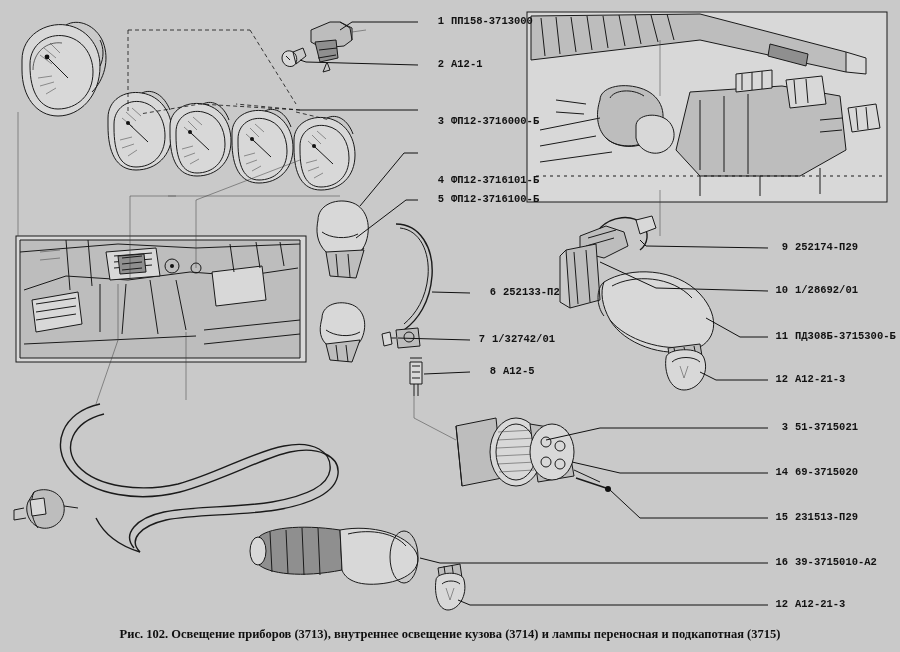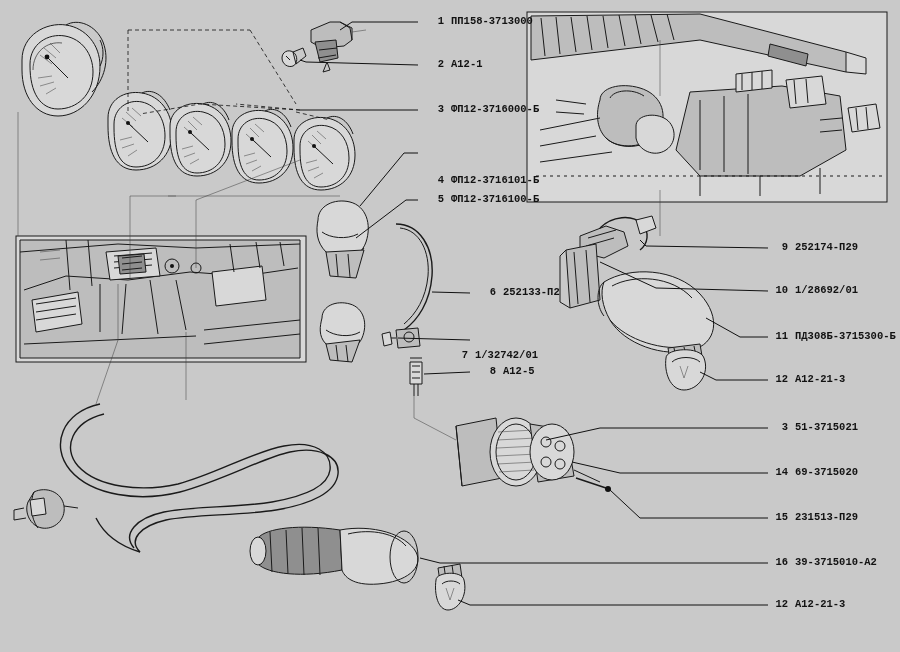--- a/index.html
+++ b/index.html
@@ -310,33 +310,33 @@
       <path class="hair" d="M660,190 L660,236"></path>
     </g>
   </svg>
 
   <div class="lbl" style="left:424px;top:15px;">
     <span class="num">1</span><span>ПП158-3713000</span>
   </div>
   <div class="lbl" style="left:424px;top:58px;">
     <span class="num">2</span><span>А12-1</span>
   </div>
-  <div class="lbl" style="left:424px;top:103px;">
+  <div class="lbl" style="left:424px;top:115px;">
     <span class="num">3</span><span>ФП12-3716000-Б</span>
   </div>
   <div class="lbl" style="left:424px;top:146px;margin-top:28px;">
     <span class="num">4</span><span>ФП12-3716101-Б</span>
   </div>
   <div class="lbl" style="left:424px;top:193px;">
     <span class="num">5</span><span>ФП12-3716100-Б</span>
   </div>
   <div class="lbl" style="left:476px;top:286px;">
     <span class="num">6</span><span>252133-П2</span>
   </div>
-  <div class="lbl" style="left:448px;top:333px;margin-top:16px;">
+  <div class="lbl" style="left:465px;top:333px;">
     <span class="num">7</span><span>1/32742/01</span>
   </div>
   <div class="lbl" style="left:476px;top:365px;">
     <span class="num">8</span><span>А12-5</span>
   </div>
 
   <div class="lbl" style="left:768px;top:241px;">
     <span class="num">9</span><span>252174-П29</span>
   </div>
   <div class="lbl" style="left:768px;top:284px;">
@@ -357,13 +357,14 @@
   <div class="lbl" style="left:768px;top:511px;">
     <span class="num">15</span><span>231513-П29</span>
   </div>
   <div class="lbl" style="left:768px;top:556px;">
     <span class="num">16</span><span>39-3715010-А2</span>
   </div>
   <div class="lbl" style="left:768px;top:598px;">
     <span class="num">12</span><span>А12-21-3</span>
   </div>
 
+  <div class="caption">Рис. 102. Освещение приборов (3713), внутреннее освещение кузова (3714) и лампы переносная и подкапотная (3715)</div>
 </div>
 
 </body></html>

